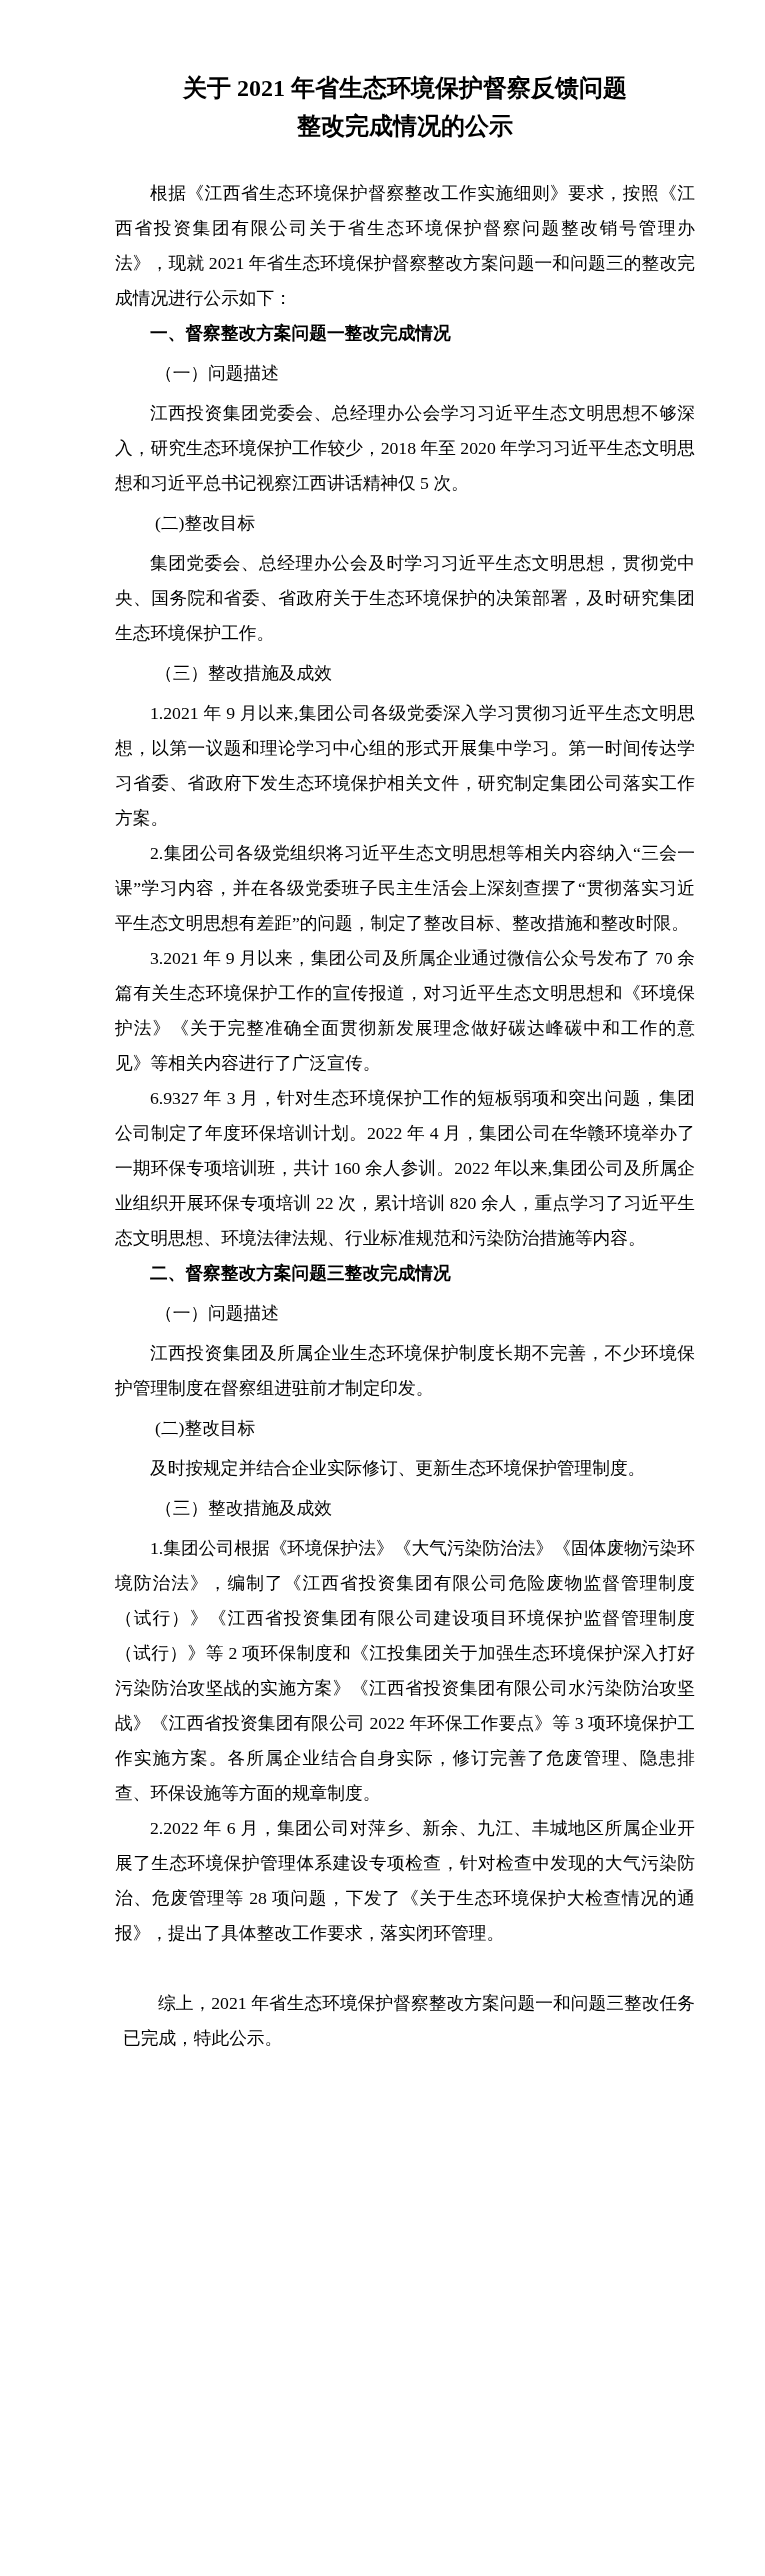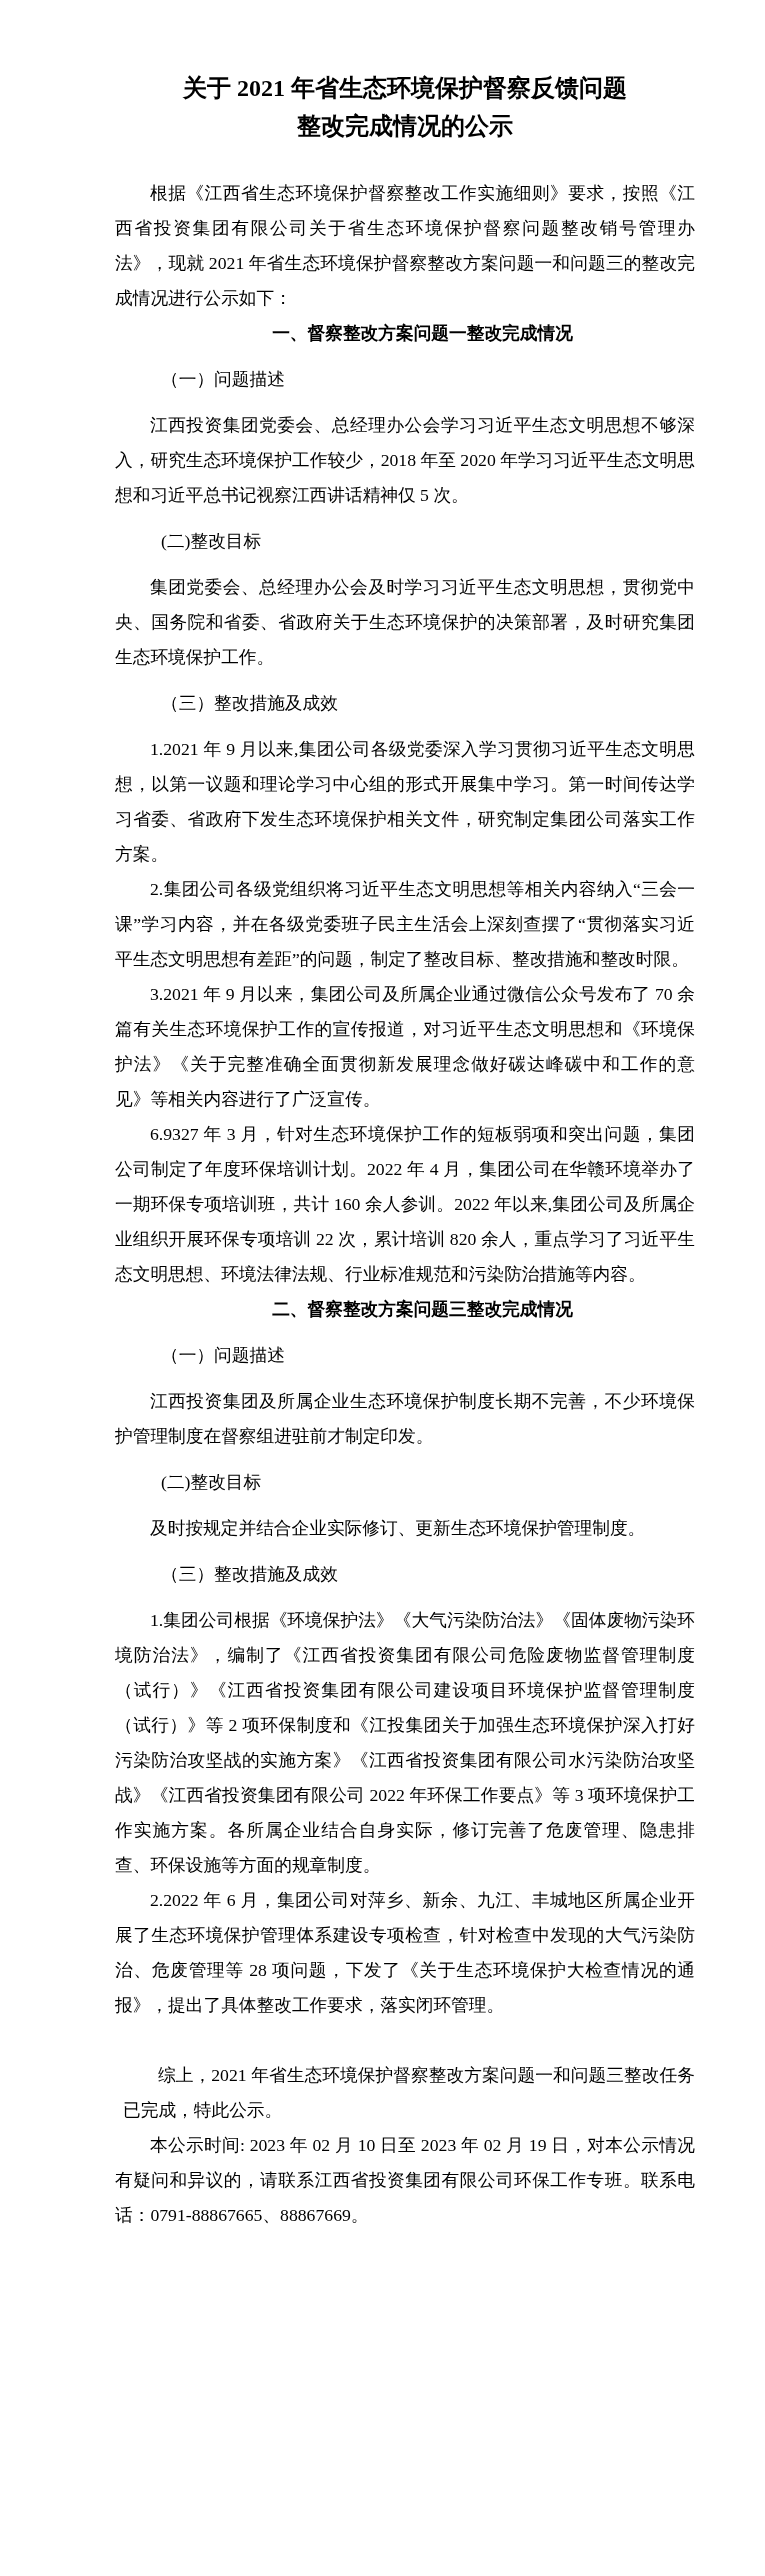--- a/index.html
+++ b/index.html
@@ -36,27 +36,27 @@
     margin: 0;
     text-indent: 35px;
   }
   .heading-l1 {
     font-family: "Liberation Sans", "DejaVu Sans", sans-serif;
     font-weight: bold;
     font-size: 17.7px;
     line-height: 35px;
     margin: 0;
     text-indent: 35px;
-    text-align: center;
+    text-align: left;
   }
   .heading-l2 {
     font-weight: normal;
     font-size: 17.7px;
     line-height: 35px;
-    margin: 11px;
+    margin: 5px;
     text-indent: 35px;
     text-align: left;
     font-family: "Liberation Serif", "DejaVu Serif", serif;
   }
   .closing-summary {
     margin-top: 35px;
     margin-left: 8px;
   }
 </style>
 </head>
@@ -91,16 +91,15 @@
   <p class="para">江西投资集团及所属企业生态环境保护制度长期不完善，不少环境保护管理制度在督察组进驻前才制定印发。</p>
 
   <h3 class="heading-l2">(二)整改目标</h3>
   <p class="para">及时按规定并结合企业实际修订、更新生态环境保护管理制度。</p>
 
   <h3 class="heading-l2">（三）整改措施及成效</h3>
   <p class="para">1.集团公司根据《环境保护法》《大气污染防治法》《固体废物污染环境防治法》，编制了《江西省投资集团有限公司危险废物监督管理制度（试行）》《江西省投资集团有限公司建设项目环境保护监督管理制度（试行）》等 2 项环保制度和《江投集团关于加强生态环境保护深入打好污染防治攻坚战的实施方案》《江西省投资集团有限公司水污染防治攻坚战》《江西省投资集团有限公司 2022 年环保工作要点》等 3 项环境保护工作实施方案。各所属企业结合自身实际，修订完善了危废管理、隐患排查、环保设施等方面的规章制度。</p>
   <p class="para">2.2022 年 6 月，集团公司对萍乡、新余、九江、丰城地区所属企业开展了生态环境保护管理体系建设专项检查，针对检查中发现的大气污染防治、危废管理等 28 项问题，下发了《关于生态环境保护大检查情况的通报》，提出了具体整改工作要求，落实闭环管理。</p>
 
   <p class="para closing-summary">综上，2021 年省生态环境保护督察整改方案问题一和问题三整改任务已完成，特此公示。</p>
-  <p class="para">本公示时间: 2023 年 02 月 10 日至 2023 年 02 月 19 日，对本公示情况有疑问和异议的，请联系江西省投资集团有限公司环保工作专班。联系电话：0791-88867665、88867669。</p>
 
 </div>
 
 
 </body></html>

